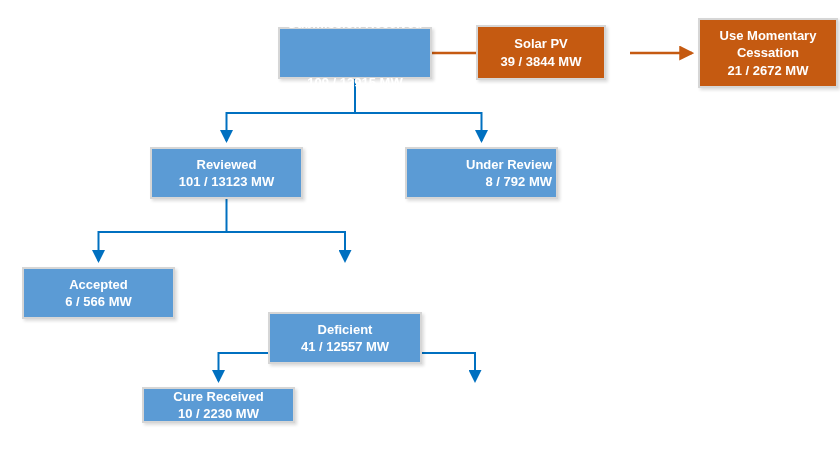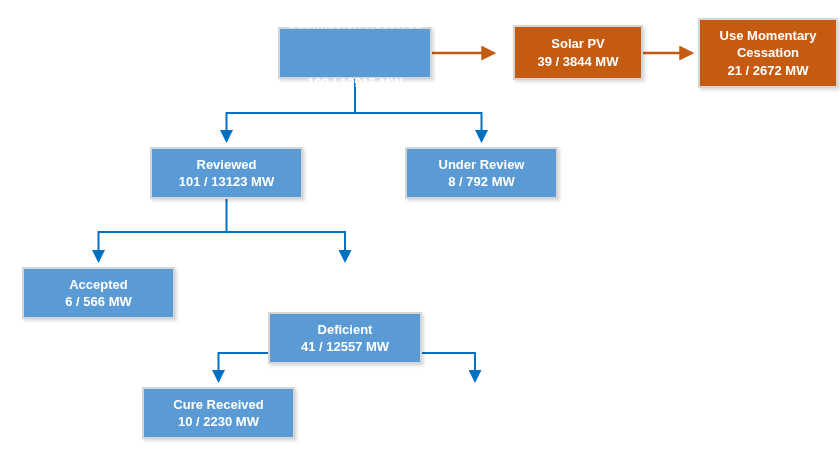--- a/index.html
+++ b/index.html
@@ -44,27 +44,27 @@
     font-weight: bold;
     line-height: 1.32;
     border: 2px solid var(--node-border);
     box-shadow: 2px 2px 3px rgba(0,0,0,0.14);
     padding: 2px 4px;
   }
   .node.blue   { background: var(--node-blue); }
   .node.orange { background: var(--node-orange); }
 
   .n-submission   { left: 278px; top: 27px;  width: 154px; height: 52px; gap: 42px; }
-  .n-solar-pv     { left: 513px; top: 25px;  width: 130px; height: 55px; }
+  .n-solar-pv     { left: 476px; top: 25px;  width: 130px; height: 55px; }
   .n-cessation    { left: 698px; top: 18px;  width: 140px; height: 70px; justify-content: center; }
   .n-reviewed     { left: 150px; top: 147px; width: 153px; height: 52px; }
-  .n-under-review { left: 405px; top: 147px; width: 153px; height: 52px; }
+  .n-under-review { left: 405px; top: 147px; width: 153px; height: 52px; align-items: flex-end; }
   .n-accepted     { left: 22px;  top: 267px; width: 153px; height: 52px; }
   .n-deficient    { left: 268px; top: 267px; width: 154px; height: 52px; margin-top: 45px; }
-  .n-cure         { left: 142px; top: 387px; width: 153px; height: 52px; }
+  .n-cure         { left: 142px; top: 387px; width: 153px; height: 36px; }
   .n-go-cure      { left: 398px; top: 387px; width: 154px; height: 52px; }
 </style>
 </head>
 <body>
 
 <div class="canvas">
 
   <svg class="edges-svg" viewBox="0 0 840 458" xmlns="http://www.w3.org/2000/svg">
     <defs>
       <marker id="arrow-blue" viewBox="0 0 10 10" refX="8.5" refY="5" markerWidth="6.5" markerHeight="6.5" orient="auto-start-reverse">

